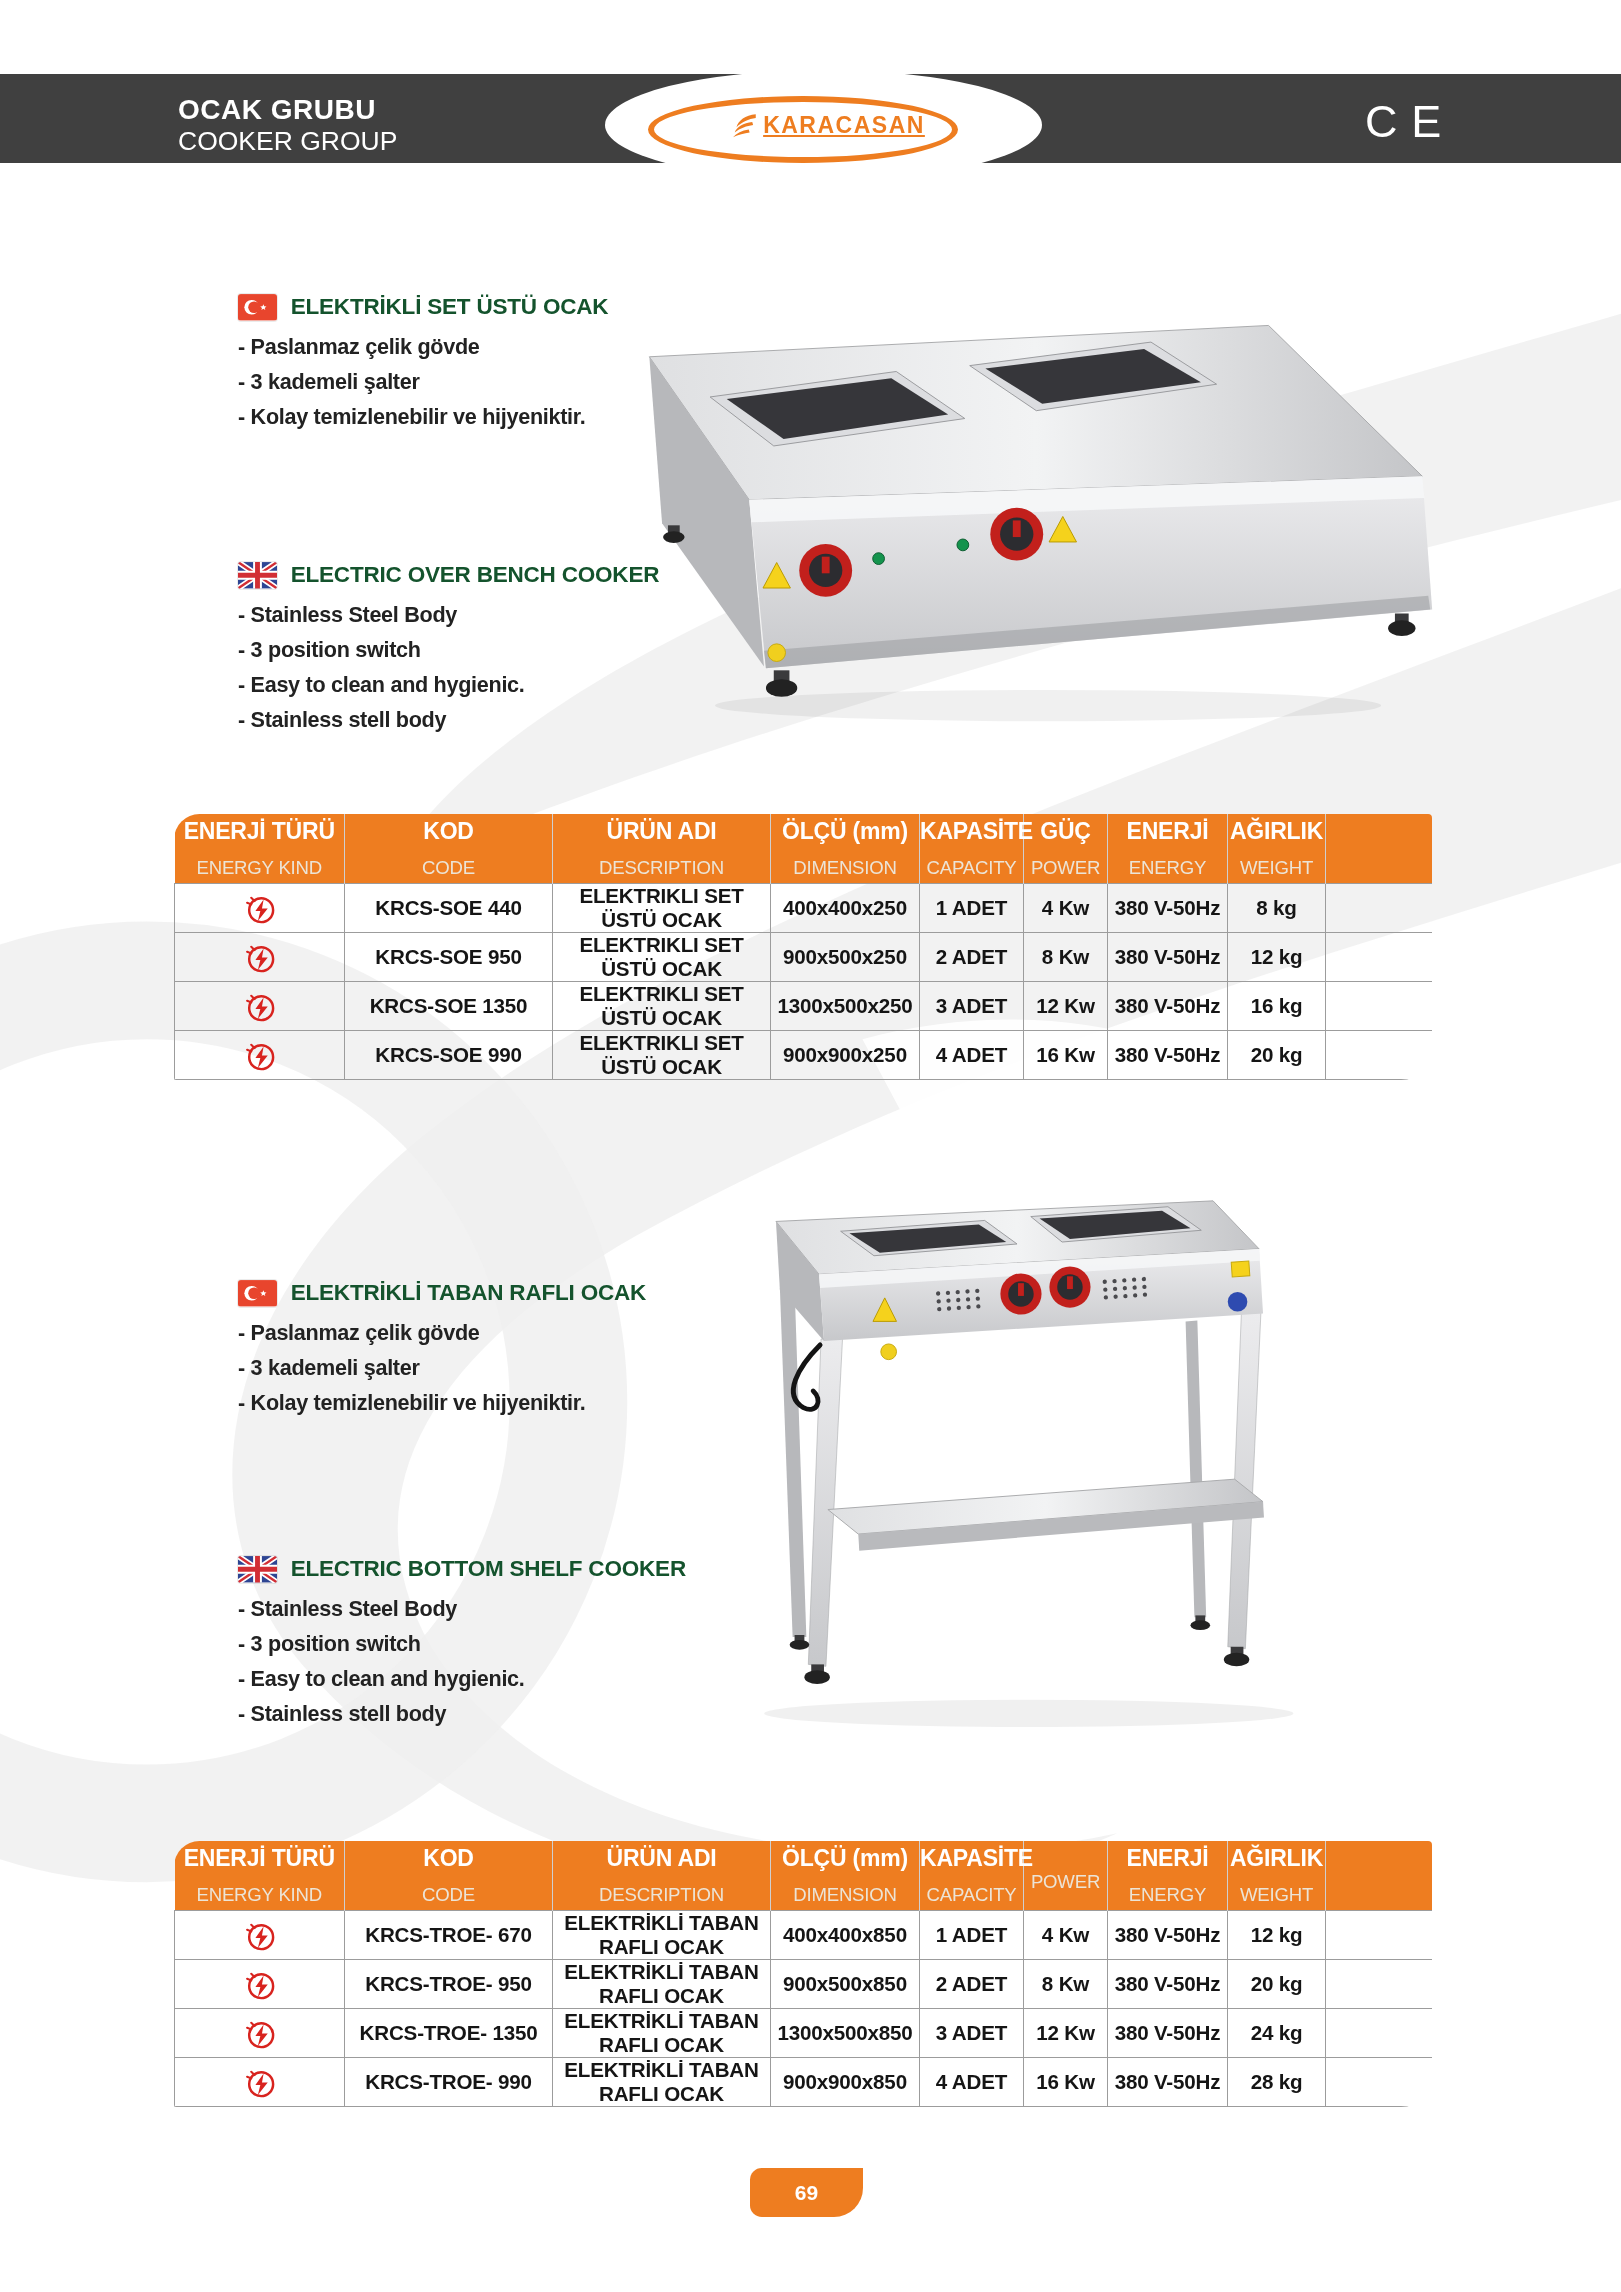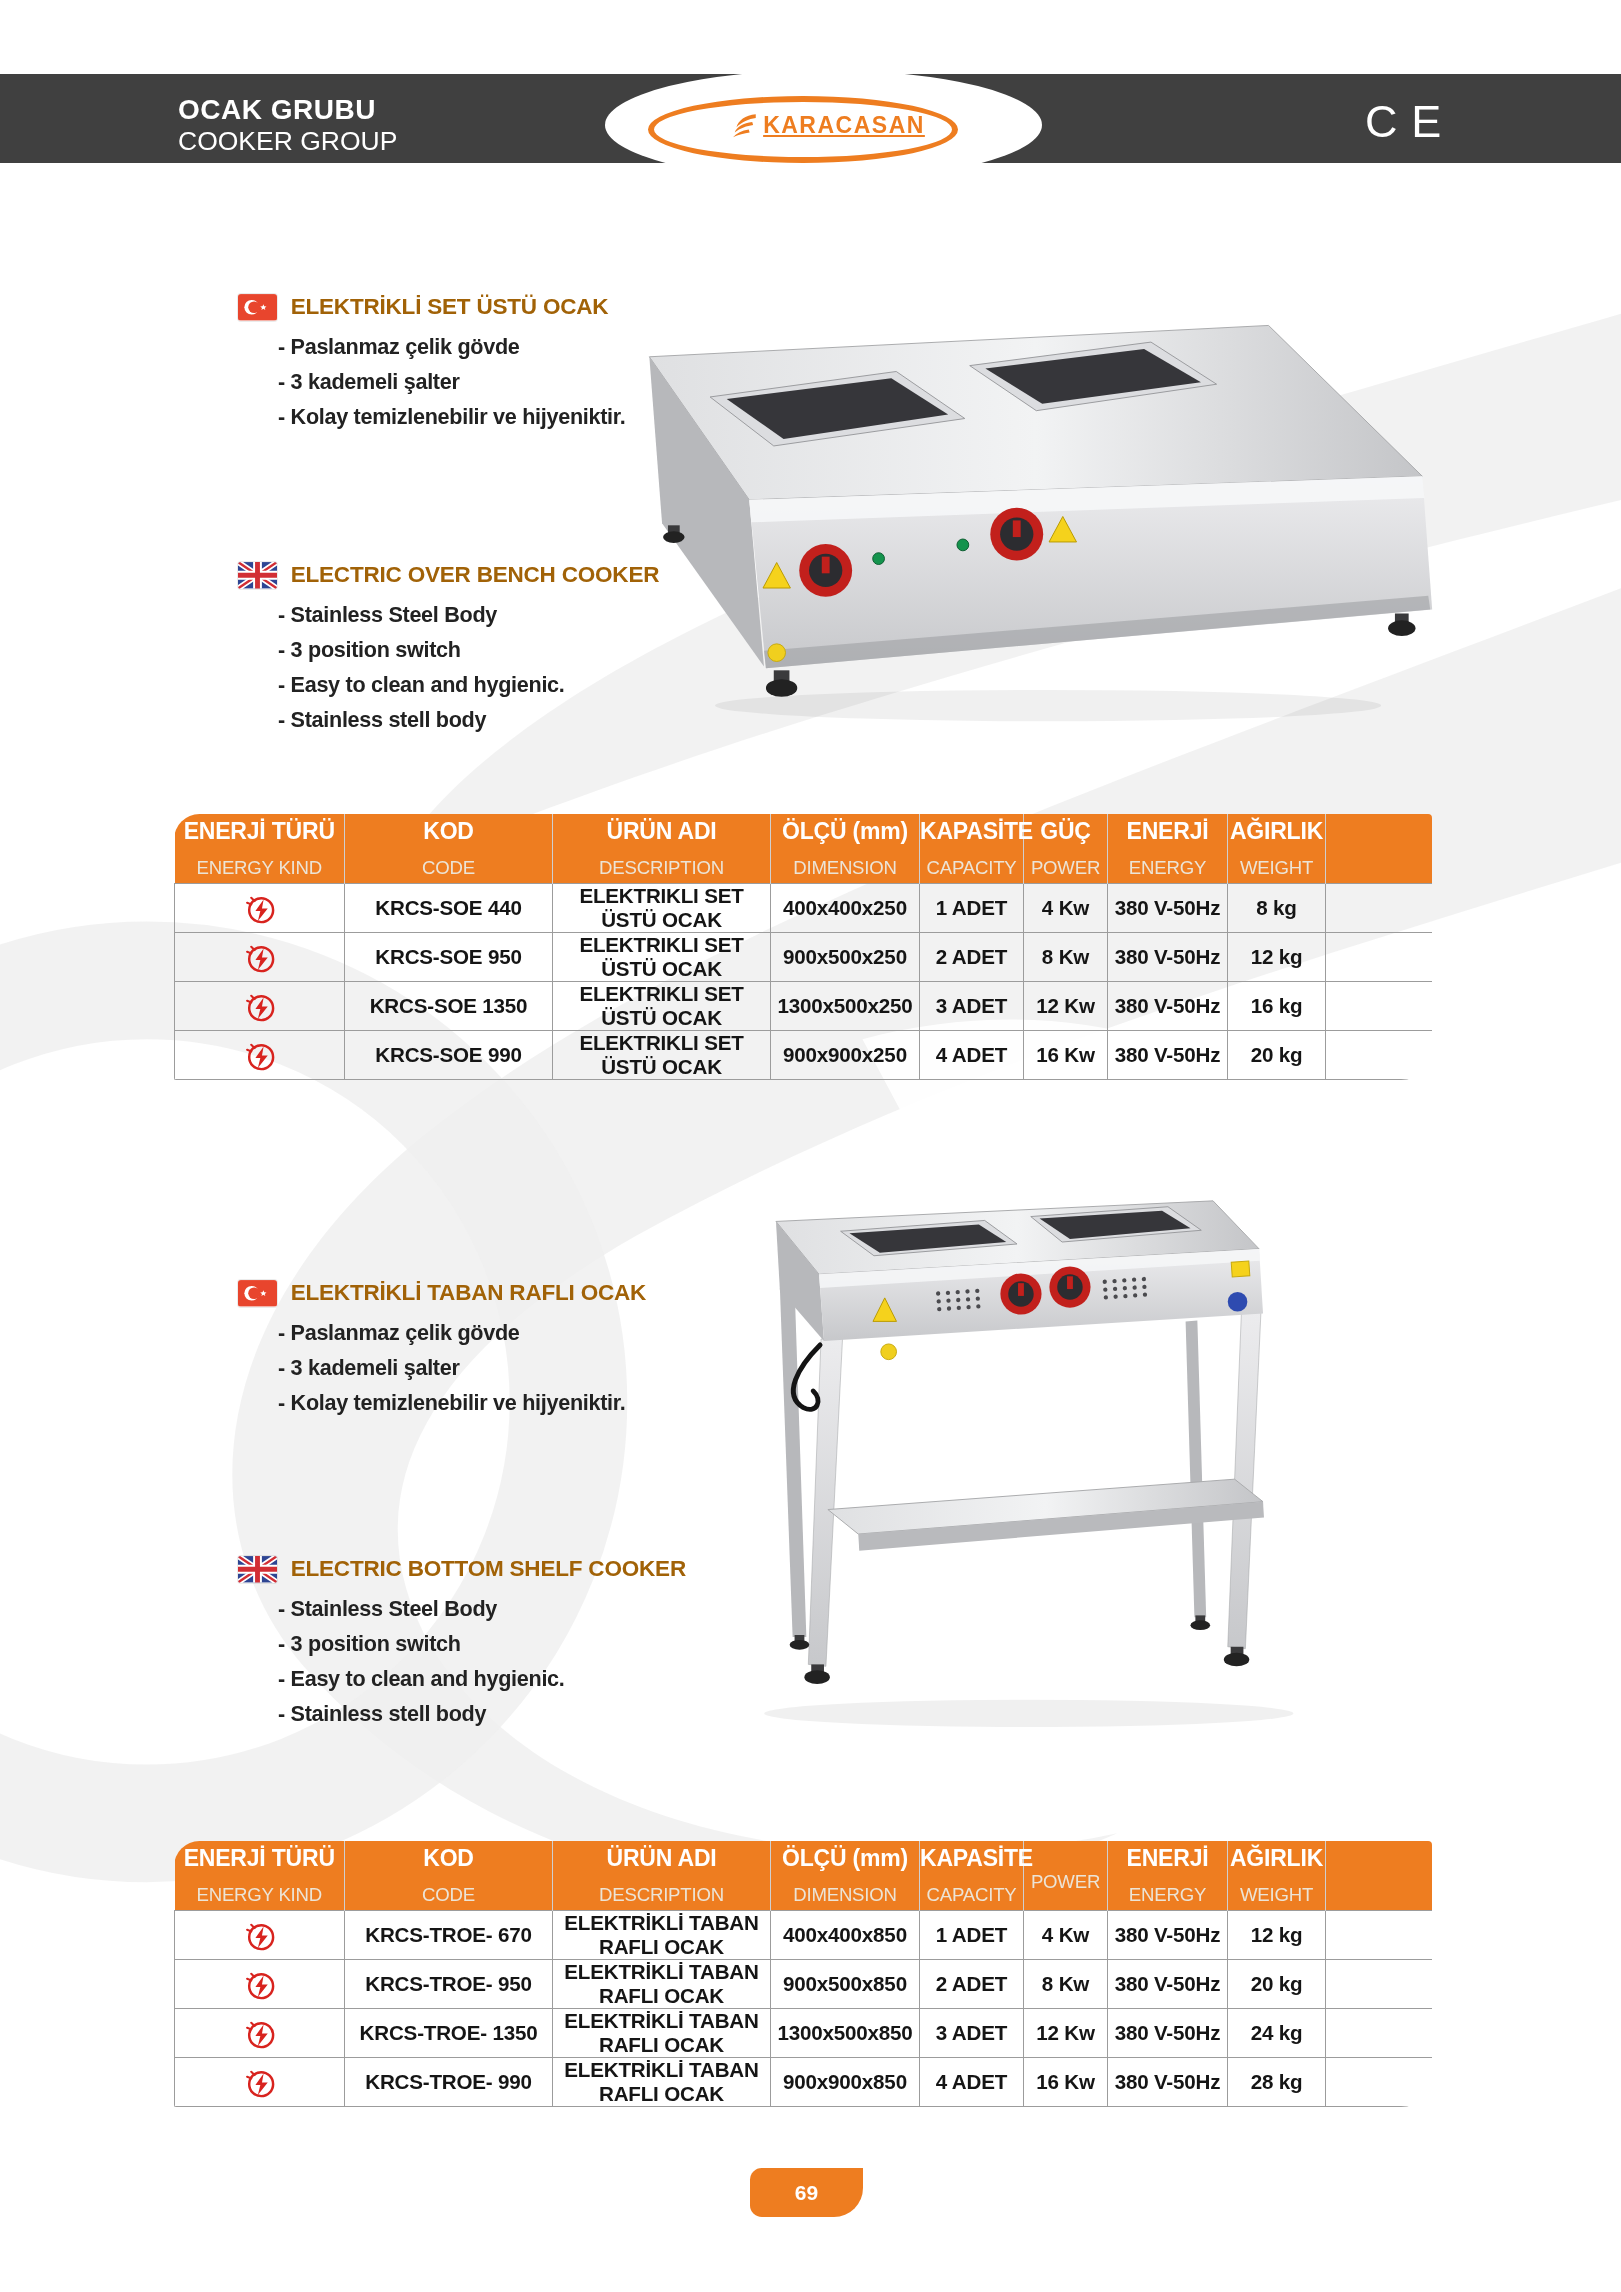--- a/index.html
+++ b/index.html
@@ -14,22 +14,22 @@
   .logo{position:absolute;left:605px;top:-3.9px;width:437px;height:110px;z-index:3;}
   .logo-oval{position:absolute;left:0;top:0;right:0;bottom:0;background:#fff;border-radius:50%;}
   .logo-ring{position:absolute;left:43px;top:25.5px;width:298px;height:55px;border:6.9px solid #EE7D20;border-radius:50%;}
   .logo-inner{position:absolute;left:59px;top:0;width:323px;height:110px;display:flex;align-items:center;justify-content:center;gap:2px;}
   .logo-text{color:#EE7D20;font-size:23px;font-weight:bold;letter-spacing:1.5px;text-decoration:underline;}
   .ce-mark{position:absolute;left:1365px;top:21.6px;color:#fff;font-size:45px;font-weight:400;letter-spacing:13.7px;}
   
   .sec{position:absolute;width:510px;z-index:2;}
   .sec-heading{display:flex;align-items:center;gap:13.7px;}
   .flag-wrap{width:39px;height:26.5px;border-radius:2.9px;overflow:hidden;flex:0 0 auto;box-shadow:0 0 0 1px rgba(0,0,0,.08);}
-  .heading-text{color:#a16207;font-weight:bold;font-size:22.5px;letter-spacing:-0.2px;text-align:right;}
-  .bullets{margin-top:8.8px;margin-left:40px;}
+  .heading-text{color:#14532d;font-weight:bold;font-size:22.5px;letter-spacing:-0.2px;text-align:right;}
+  .bullets{margin-top:8.8px;}
   .bullet{font-size:21.6px;font-weight:bold;color:#222;line-height:35px;letter-spacing:-0.3px;}
   
   .product{position:absolute;z-index:1;}
   
   .table-wrap{position:absolute;left:174px;width:1258px;border-radius:25.5px 3.9px 31px 2px;overflow:hidden;z-index:2;}
   table.spec{width:100%;border-collapse:collapse;table-layout:fixed;}
   table.spec thead th{background:#EE7D20;height:69px;vertical-align:middle;padding:0;border-right:1px solid #cfcfcf;}
   table.spec thead th:last-child{border-right:none;}
   .h-tr{color:#fff;font-size:23px;font-weight:bold;text-align:center;letter-spacing:-0.2px;}
   .h-en{color:#ece4d6;font-size:18.6px;font-weight:400;text-align:center;margin-top:12px;letter-spacing:-0.2px;}

